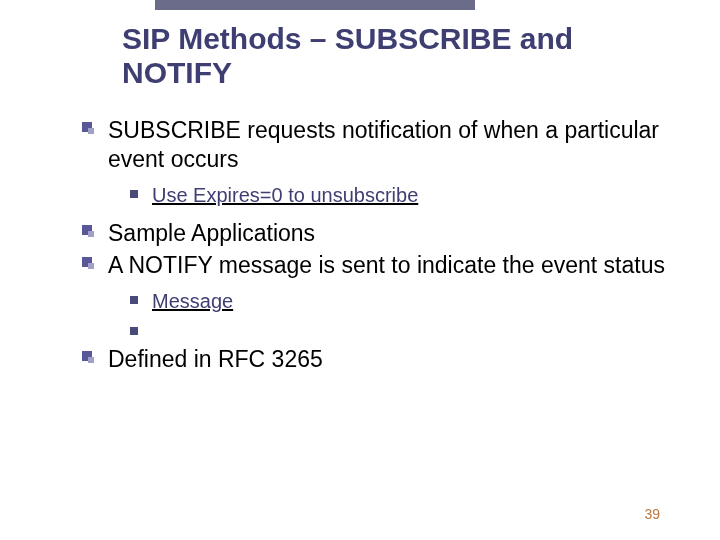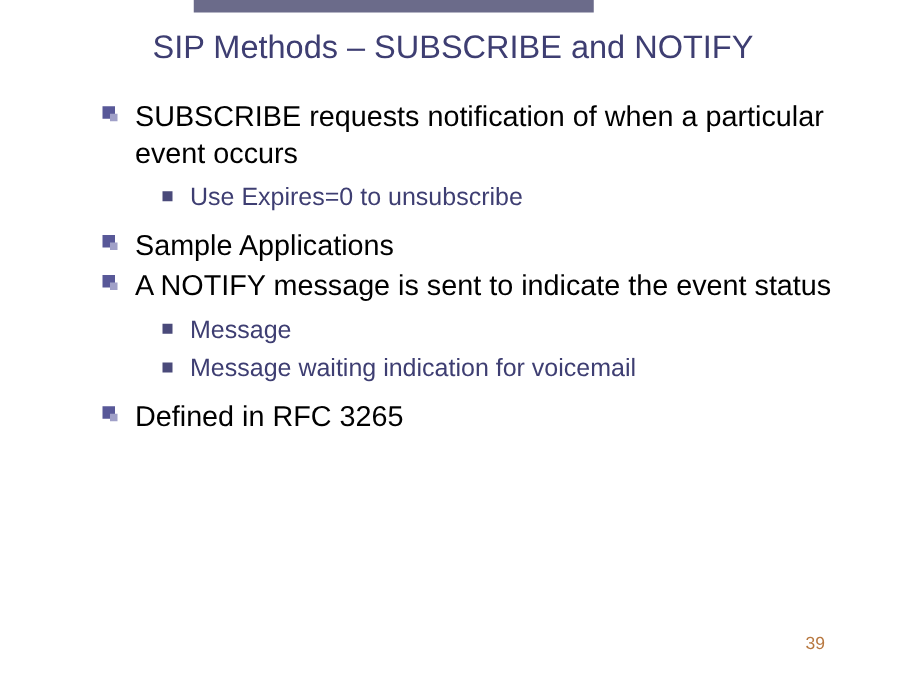--- a/index.html
+++ b/index.html
@@ -20,23 +20,23 @@
       top: 0;
       left: 155px;
       width: 320px;
       height: 10px;
       background: #6b6b8a;
     }
     .container {
       padding: 22px 50px 0 82px;
     }
     .title {
-      font-size: 26px;
+      font-size: 30px;
       color: #3e3e72;
-      font-weight: normal;
+      font-weight: bold;
       margin-left: 40px;
       margin-bottom: 26px;
     }
     .bullet-list {
       list-style: none;
     }
     .bullet-item {
       display: flex;
       align-items: flex-start;
       margin-bottom: 4px;
@@ -73,20 +73,21 @@
     .sub-list {
       list-style: none;
       margin-left: 48px;
       margin-top: 8px;
       margin-bottom: 10px;
     }
     .sub-item {
       display: flex;
       align-items: flex-start;
       margin-bottom: 4px;
+      text-decoration: underline;
     }
     .sub-bullet-icon {
       flex-shrink: 0;
       width: 8px;
       height: 8px;
       background: #4a4a7a;
       margin-right: 14px;
       margin-top: 8px;
     }
     .sub-text {
@@ -144,21 +145,20 @@
       <span class="main-text">A NOTIFY message is sent to indicate the event status</span>
     </li>
     <li>
       <ul class="sub-list">
         <li class="sub-item">
           <span class="sub-bullet-icon"></span>
           <span class="sub-text">Message</span>
         </li>
         <li class="sub-item">
           <span class="sub-bullet-icon"></span>
-          <span class="sub-text">Message waiting indication for voicemail</span>
         </li>
       </ul>
     </li>
 
     <li class="bullet-item">
       <span class="main-bullet-icon">
         <span class="square-big"></span>
           <span class="square-small"></span>
       </span>
       <span class="main-text">Defined in RFC 3265</span>

